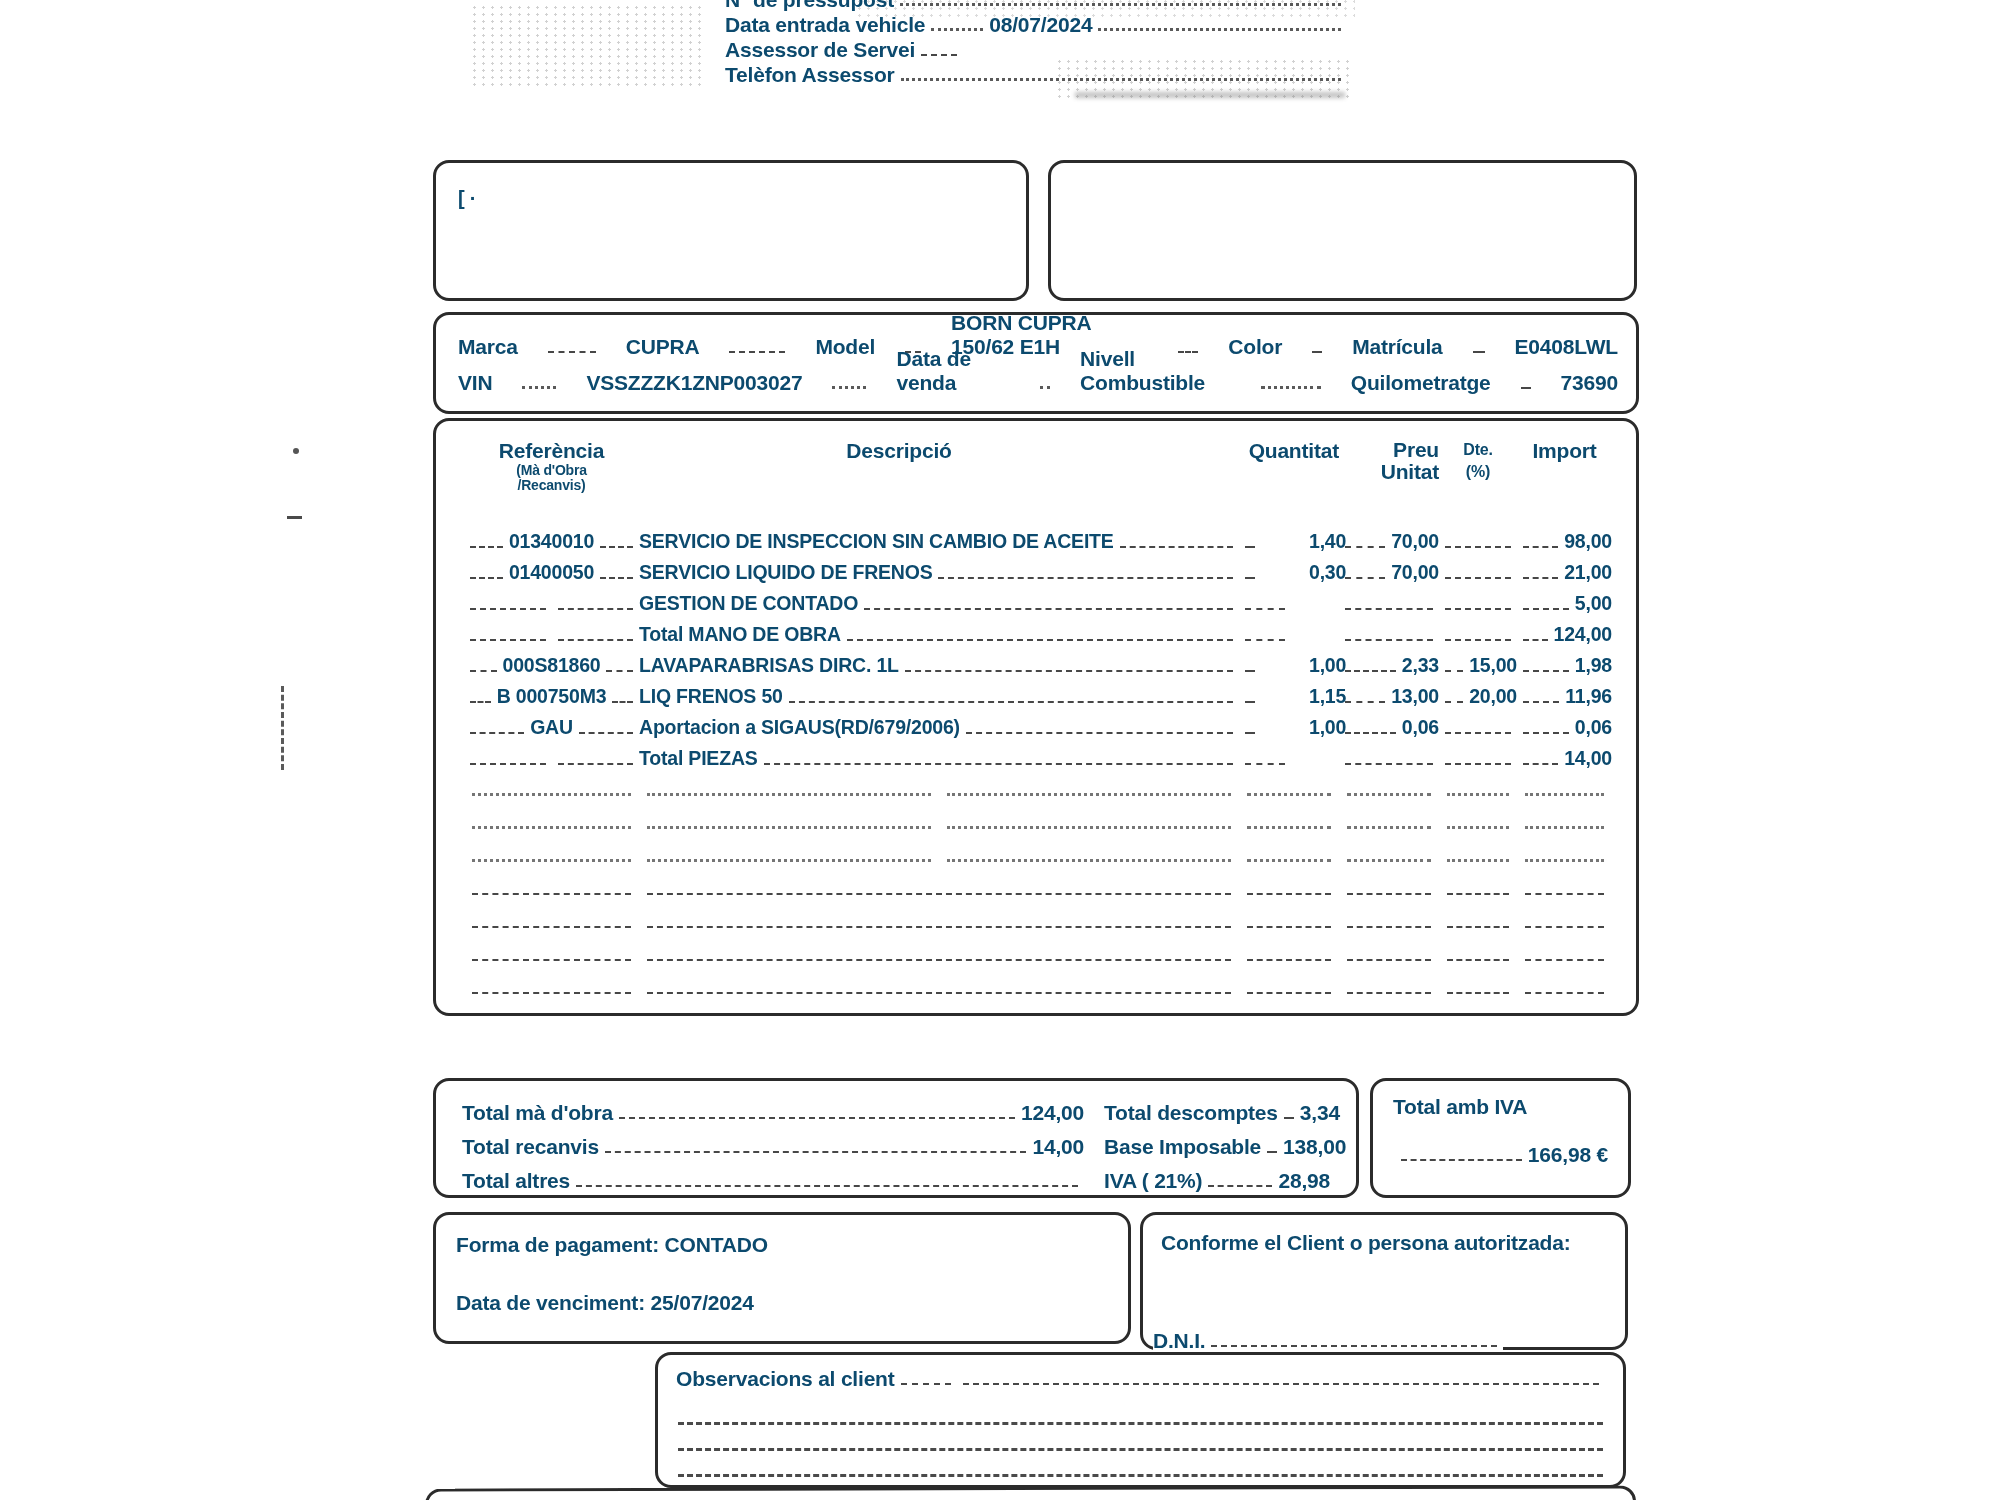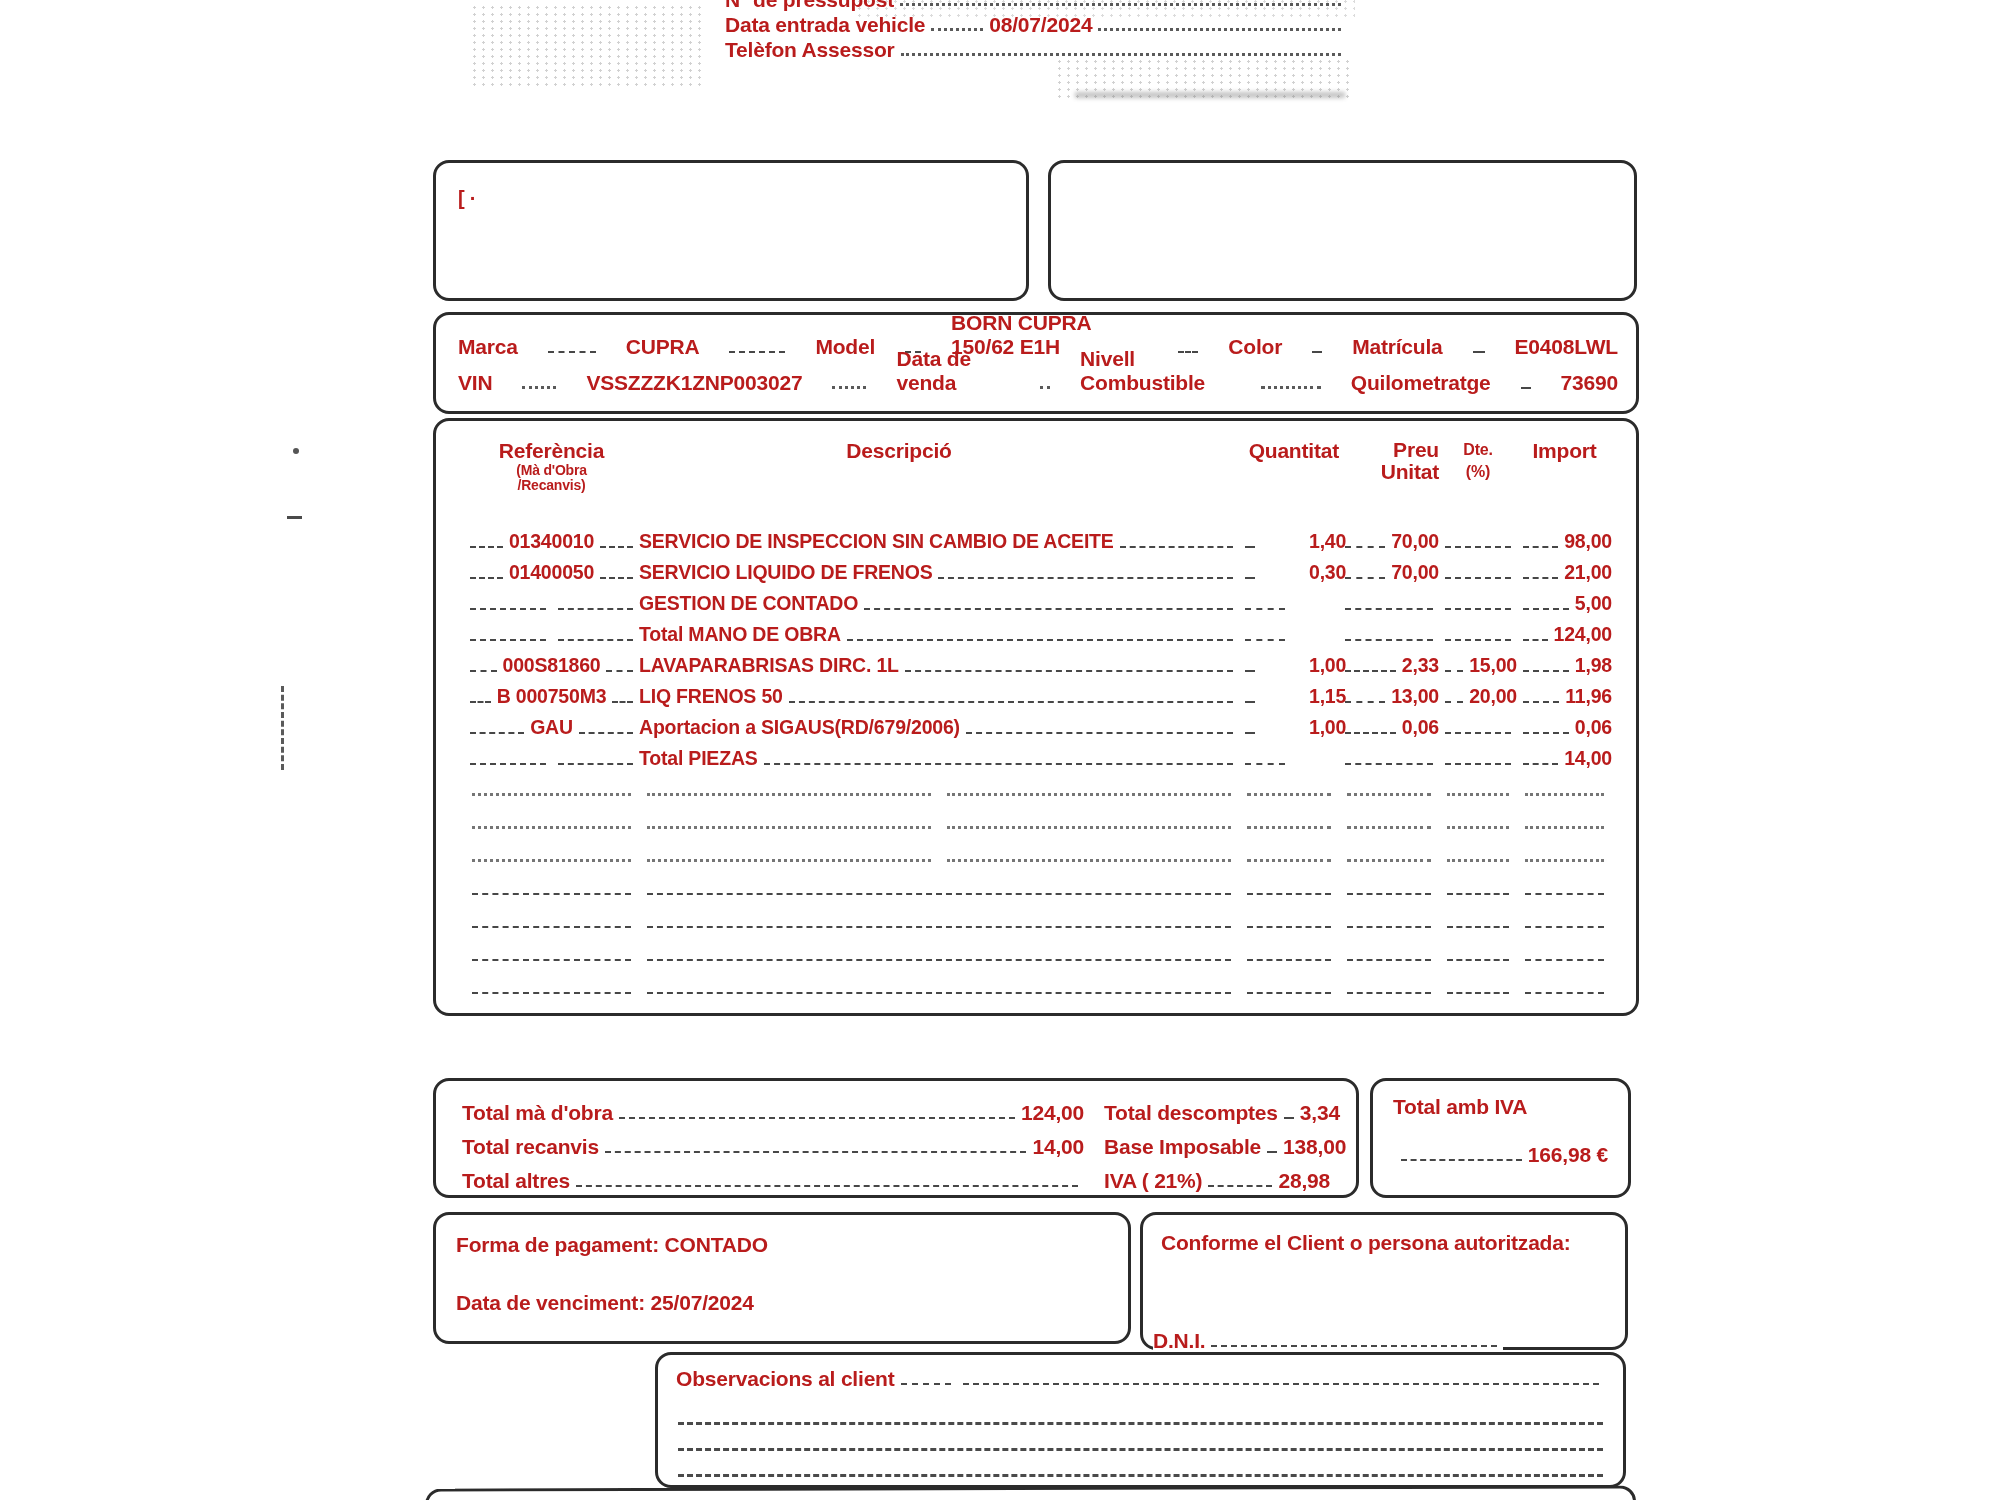--- a/index.html
+++ b/index.html
@@ -1,18 +1,18 @@
 <!DOCTYPE html>
 <html><head>
 <meta charset="utf-8">
 <style>
   html,body{margin:0;padding:0;background:#fff;}
   .doc{
     position:relative;width:2000px;height:1500px;overflow:hidden;background:#fff;
-    color:#b91c1c;font-family:"Liberation Sans",sans-serif;font-weight:600;font-size:21px;
+    color:#0c4a6e;font-family:"Liberation Sans",sans-serif;font-weight:600;font-size:21px;
     letter-spacing:-0.2px;
   }
   .box{position:absolute;border:3px solid #2b2b2b;border-radius:16px;background:#fff;}
   .nowrap{white-space:nowrap;}
 
   
   .ld{flex:1 1 auto;border-bottom:2.5px dashed #474747;margin:0 6px 6px 6px;min-width:10px;align-self:flex-end;}
   .ld.dot{border-bottom:3px dotted #5a5a5a;}
   .ld.fw{flex:0 0 auto;}
 
@@ -83,20 +83,24 @@
   <div class="hfields">
     <div class="hline">
       <span class="lbl">Nº de pressupost</span>
       <span class="ld dot"></span>
     </div>
     <div class="hline">
       <span class="lbl">Data entrada vehicle</span>
       <span class="ld dot fw" style="width:52px"></span>
       <span class="nowrap">08/07/2024</span>
       <span class="ld dot"></span>
+    </div>
+    <div class="hline">
+      <span class="lbl">Assessor de Servei</span>
+      <span class="ld fw" style="width:36px"></span>
     </div>
     <div class="hline">
       <span class="lbl">Telèfon Assessor</span>
       <span class="ld dot"></span>
     </div>
   </div>
 
   <div class="box" style="left:433px;top:160px;width:590px;height:135px;">
     <span style="position:absolute;left:22px;top:24px;font-size:20px;">[ ·</span>
   </div>

